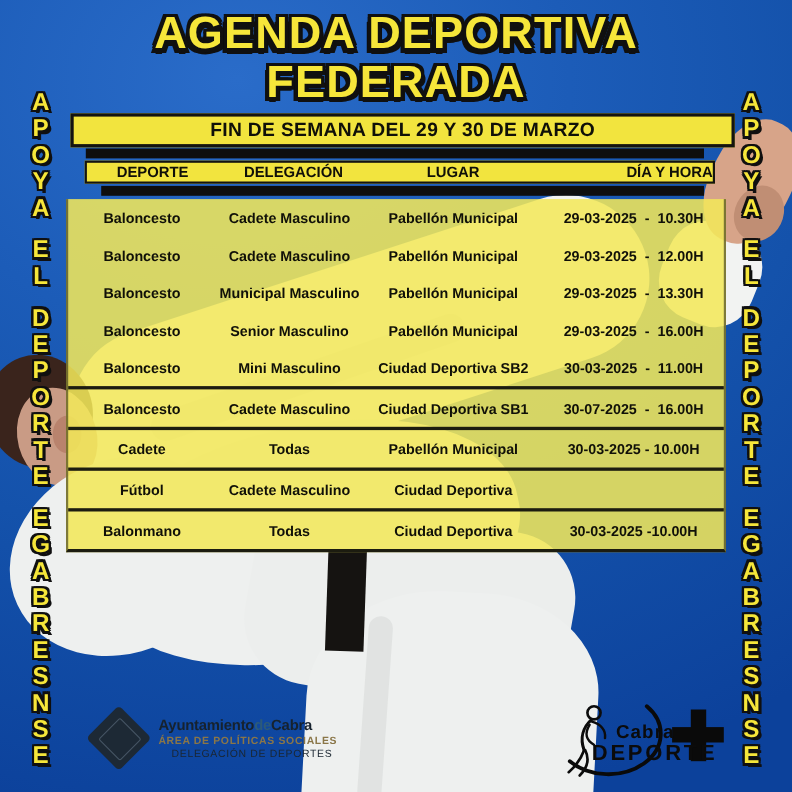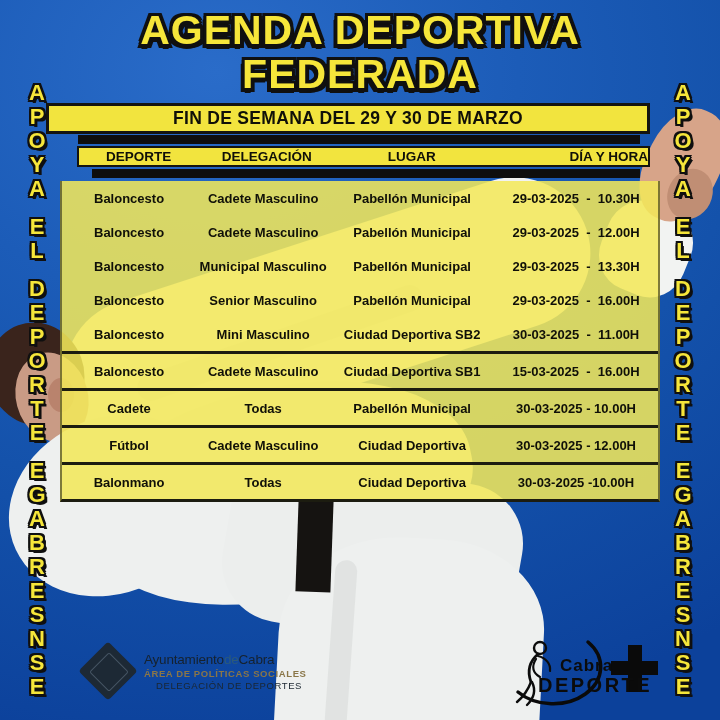--- a/index.html
+++ b/index.html
@@ -28,21 +28,21 @@
   
   .title{
     position:absolute;left:0;top:8px;width:720px;text-align:center;z-index:4;
     color:#f6e63a;font-size:41px;line-height:44px;font-weight:bold;letter-spacing:1px;
     text-shadow:-3px -3px 0 #101010,0 -3px 0 #101010,3px -3px 0 #101010,-3px 0 0 #101010,
       3px 0 0 #101010,-3px 3px 0 #101010,0 3px 0 #101010,3px 3px 0 #101010,
       -4px 4px 0 #101010,4px 4px 0 #101010,0 5px 0 #101010;
   }
   
   .banner{
-    position:absolute;left:46px;top:103px;width:604px;height:31px;z-index:4;box-sizing:border-box;
+    position:absolute;left:64px;top:103px;width:604px;height:31px;z-index:4;box-sizing:border-box;
     background:#f2e43e;border:3px solid #141410;display:flex;align-items:center;justify-content:center;
     font-size:17.5px;font-weight:bold;color:#101008;letter-spacing:.3px;
   }
   .banner-shadow{position:absolute;left:78px;top:135px;width:562px;height:9px;background:#0e0e0e;z-index:3;}
   .header-bar{
     position:absolute;left:77px;top:146px;width:573px;height:21px;z-index:4;box-sizing:border-box;
     background:#f2e43e;border:2px solid #141410;display:flex;align-items:center;
   }
   .header-cell{font-size:13.5px;font-weight:bold;color:#101008;text-align:center;}
   .hc1{width:21%;} .hc2{width:24%;} .hc3{width:27%;} .hc4{width:28%;text-align:right;}
@@ -66,21 +66,21 @@
     text-shadow:-2px -2px 0 #101010,0 -2px 0 #101010,2px -2px 0 #101010,-2px 0 0 #101010,
       2px 0 0 #101010,-2px 2px 0 #101010,0 2px 0 #101010,2px 2px 0 #101010,3px 3px 0 #101010;
   }
   .ltr-gap{height:12px;}
   
   .ayto{position:absolute;left:80px;top:644px;display:flex;gap:10px;align-items:center;z-index:4;}
   .diamond-wrap{position:relative;width:54px;height:54px;flex:0 0 auto;}
   .diamond{position:absolute;left:7px;top:6px;width:42px;height:42px;background:#1d2935;transform:rotate(45deg);border-radius:4px;}
   .diamond-inner{position:absolute;left:15px;top:14px;width:26px;height:26px;border:1px solid rgba(130,150,170,.4);transform:rotate(45deg);border-radius:2px;}
   .ayto-text{display:flex;flex-direction:column;gap:1px;}
-  .ayto-l1{font-size:13.5px;font-weight:normal;color:#16222e;letter-spacing:-.2px;}
+  .ayto-l1{font-size:13.5px;font-weight:bold;color:#16222e;letter-spacing:-.2px;}
   .ayto-l1 .de{color:#2c5a7a;}
   .ayto-l2{font-size:9.5px;font-weight:bold;color:#8a7648;letter-spacing:.6px;}
   .ayto-l3{font-size:9.5px;font-weight:normal;color:#1a2631;letter-spacing:.6px;margin-left:12px;}
   .cabradep{position:absolute;left:500px;top:632px;width:165px;height:78px;z-index:4;}
   .cabradep svg{position:absolute;left:0;top:0;}
   .cd-cabra{position:absolute;left:60px;top:24px;font-size:17px;font-weight:bold;color:#0b0b0b;letter-spacing:1px;}
   .cd-deporte{position:absolute;left:38px;top:42px;font-size:20px;font-weight:bold;color:#0b0b0b;letter-spacing:2.5px;}
 </style>
 </head>
 <body>
@@ -148,33 +148,32 @@
     <div class="trow">
       <div class="tcell tc1">Baloncesto</div>
       <div class="tcell tc2">Mini Masculino</div>
       <div class="tcell tc3">Ciudad Deportiva SB2</div>
       <div class="tcell tc4">30-03-2025  -  11.00H</div>
     </div>
     <div class="trow lined">
       <div class="tcell tc1">Baloncesto</div>
       <div class="tcell tc2">Cadete Masculino</div>
       <div class="tcell tc3">Ciudad Deportiva SB1</div>
-      <div class="tcell tc4">15-03-2025  -  16.00H</div>
+      <div class="tcell tc4">30-07-2025  -  16.00H</div>
     </div>
     <div class="trow lined">
       <div class="tcell tc1">Cadete</div>
       <div class="tcell tc2">Todas</div>
       <div class="tcell tc3">Pabellón Municipal</div>
       <div class="tcell tc4">30-03-2025 - 10.00H</div>
     </div>
     <div class="trow lined">
       <div class="tcell tc1">Fútbol</div>
       <div class="tcell tc2">Cadete Masculino</div>
       <div class="tcell tc3">Ciudad Deportiva</div>
-      <div class="tcell tc4">30-03-2025 - 12.00H</div>
     </div>
     <div class="trow lined">
       <div class="tcell tc1">Balonmano</div>
       <div class="tcell tc2">Todas</div>
       <div class="tcell tc3">Ciudad Deportiva</div>
       <div class="tcell tc4">30-03-2025 -10.00H</div>
     </div>
   </div>
 
   <div class="side side-left">

